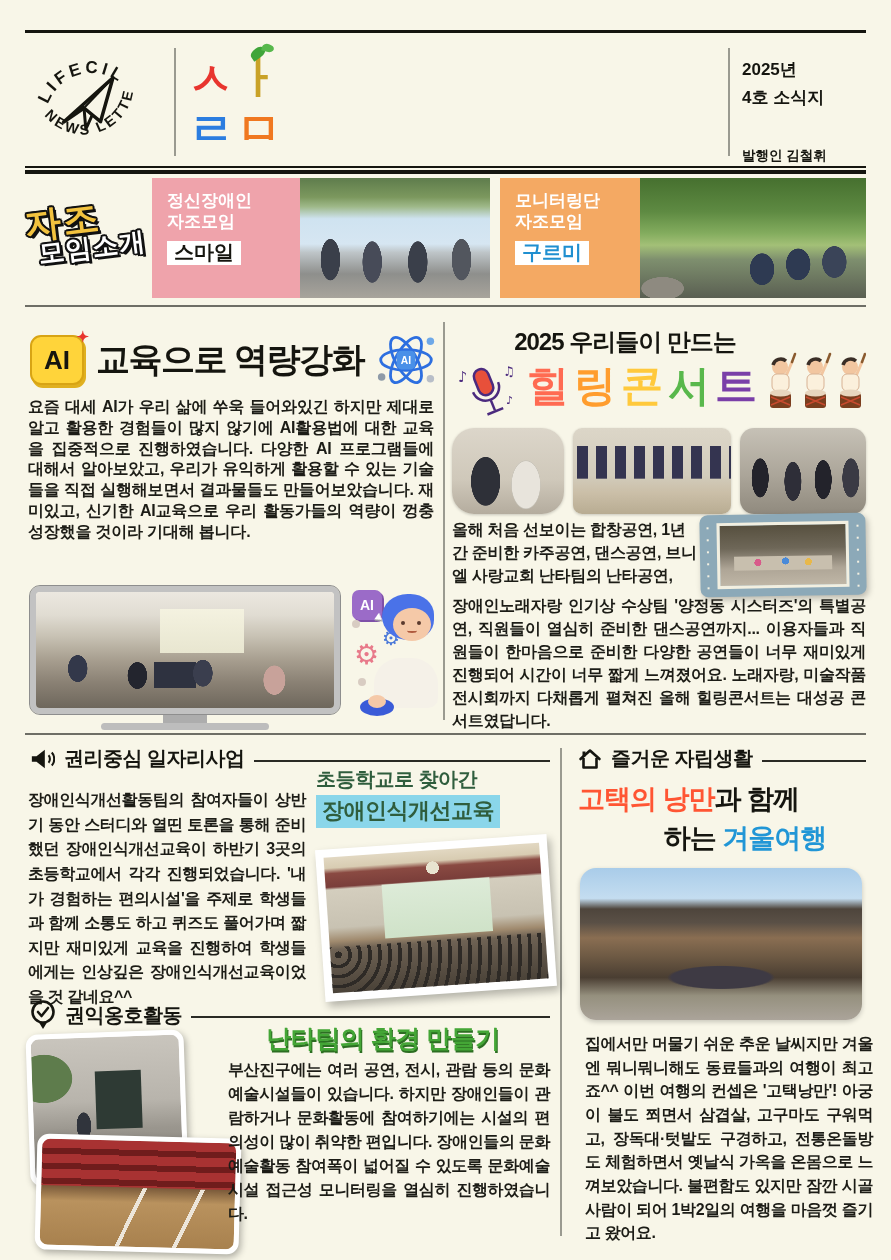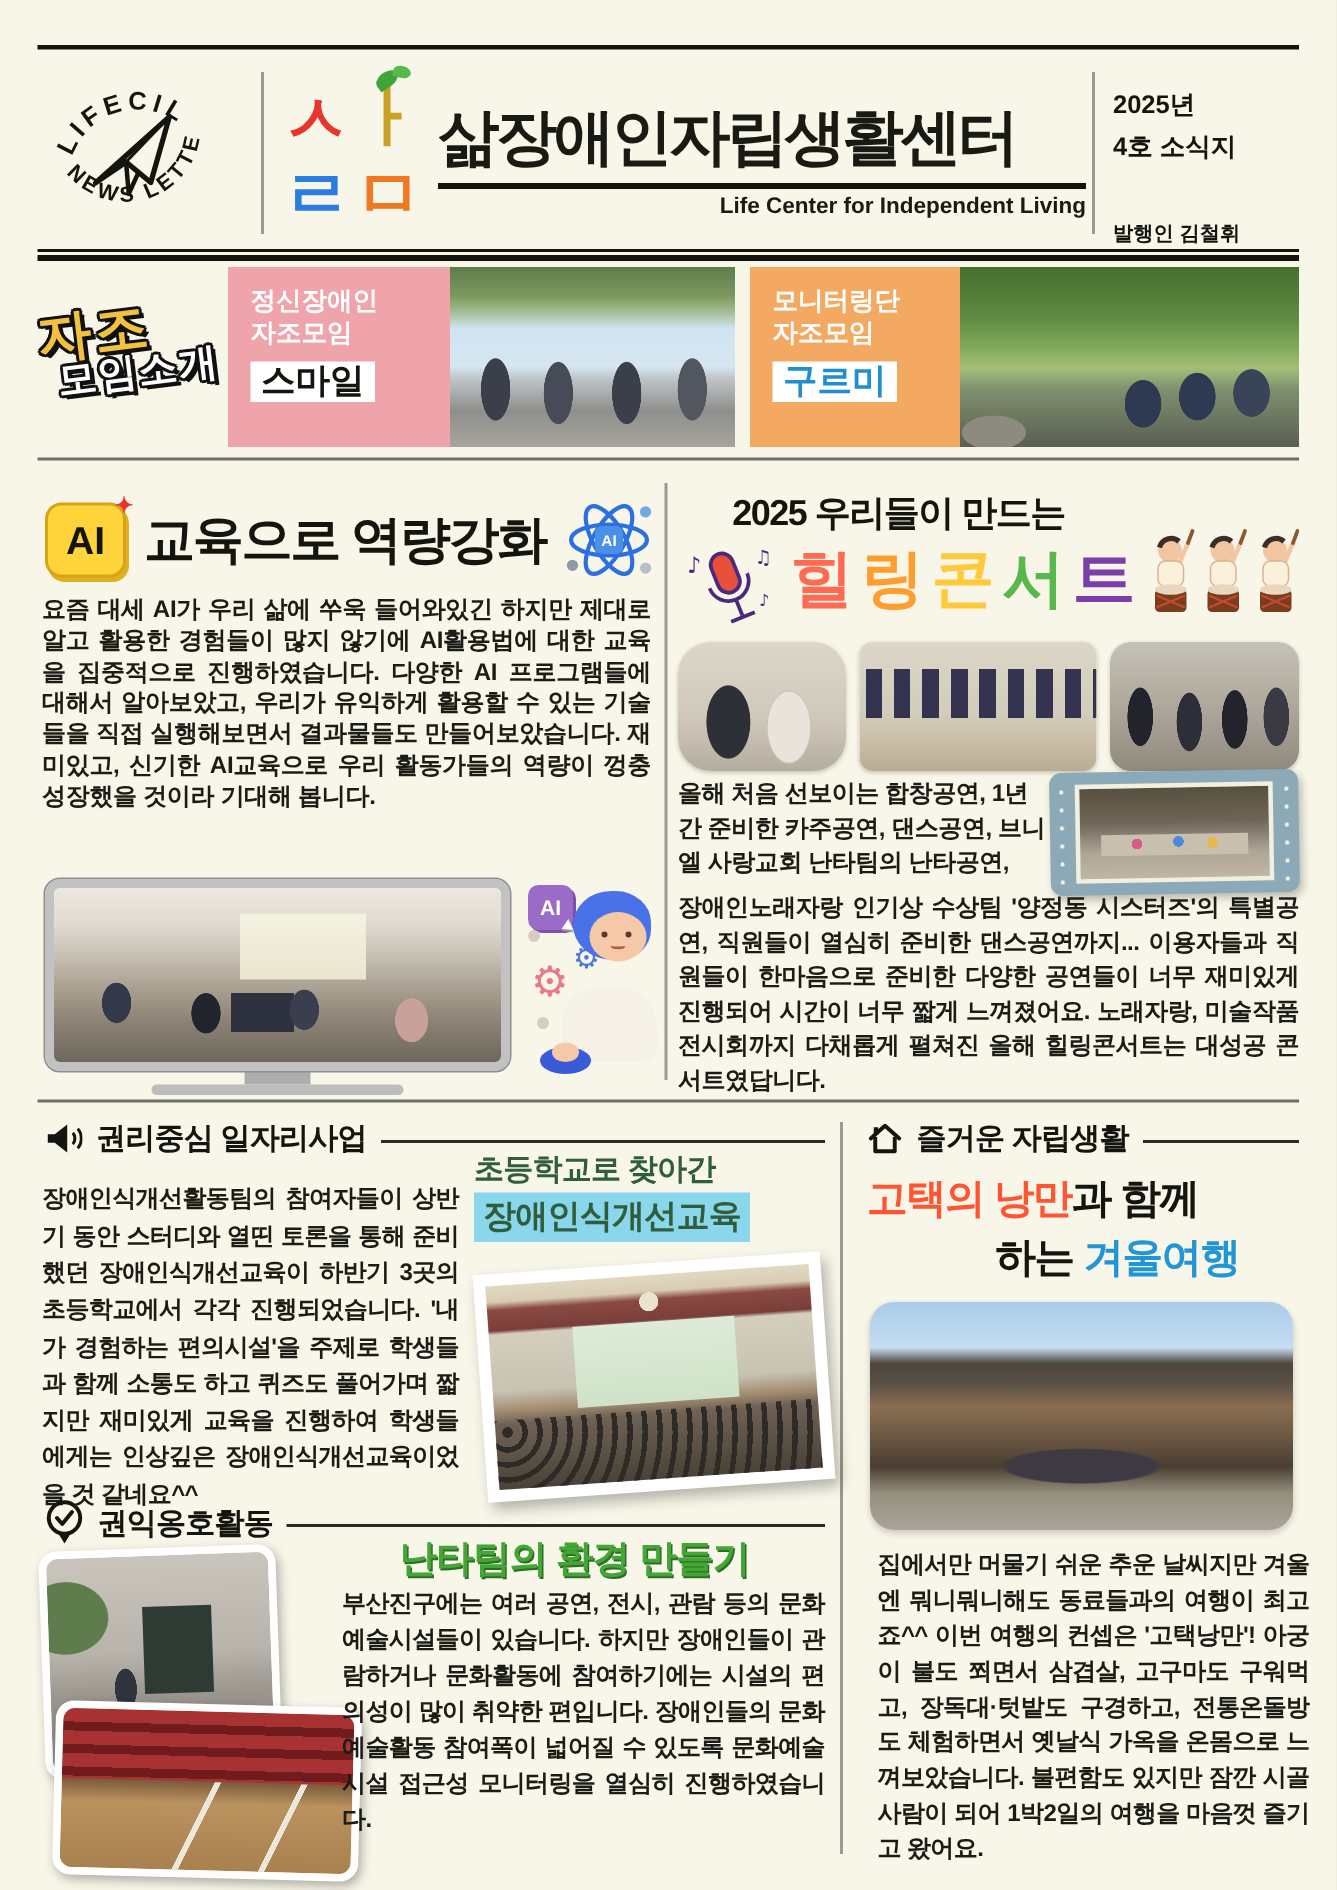--- a/index.html
+++ b/index.html
@@ -35,21 +35,21 @@
   
   .band-label { position:absolute; left:26px; top:200px; transform:rotate(-7deg); width:130px; }
   .outline-txt { font-weight:900; line-height:1;
     text-shadow:2px 0 0 #111,-2px 0 0 #111,0 2px 0 #111,0 -2px 0 #111,
       1.5px 1.5px 0 #111,-1.5px 1.5px 0 #111,1.5px -1.5px 0 #111,-1.5px -1.5px 0 #111,3px 3px 0 #111; }
   .band-label .l1 { font-size:36px; color:#F2C23E; letter-spacing:2px; }
   .band-label .l2 { font-size:26px; color:#FFFFFF; margin:-2px 0 0 10px; letter-spacing:1px; }
   .group-card { position:absolute; top:178px; height:120px; padding:13px 0 0 15px; }
   .gc-tag { color:#FFFFFF; font-weight:800; font-size:17px; line-height:1.22; }
   .gc-strip { display:inline-block; background:#FFFFFF; padding:1px 7px 2px; margin-top:9px; }
-  .gc-name { font-size:23px; font-weight:900; line-height:1; }
+  .gc-name { font-size:20px; font-weight:900; line-height:1; }
   .band-photo { position:absolute; top:178px; height:120px; }
 
   
   .ph-smile { background:
     radial-gradient(ellipse 16px 34px at 16% 68%, #3A3F4A 60%, transparent 62%),
     radial-gradient(ellipse 16px 34px at 38% 70%, #474B58 60%, transparent 62%),
     radial-gradient(ellipse 16px 34px at 62% 70%, #3A3F4A 60%, transparent 62%),
     radial-gradient(ellipse 16px 34px at 85% 68%, #52565E 60%, transparent 62%),
     linear-gradient(180deg,#5E7C4C 0%,#7C985E 16%,#9FB98A 24%,#CFE3F0 34%,#D6E6F2 55%,#BEC5C8 62%,#8E8F8C 80%,#A8A49C 100%); }
   .ph-park { background:
@@ -129,21 +129,21 @@
   .c-dot { position:absolute; width:8px; height:8px; border-radius:50%; background:#D8CCC2; }
   .c-hair { position:absolute; right:4px; top:8px; width:52px; height:46px; background:#4A72E8; border-radius:52% 48% 46% 54%; }
   .c-face { position:absolute; right:7px; top:22px; width:38px; height:33px; background:#F5C9A8; border-radius:50%; }
   .c-eye { position:absolute; width:4px; height:4px; background:#5A3A2E; border-radius:50%; top:13px; }
   .c-smile { position:absolute; left:14px; top:20px; width:10px; height:5px; border-bottom:2px solid #B05A3E; border-radius:50%; }
   .c-body { position:absolute; right:0; bottom:16px; width:64px; height:50px; background:#F5F1E8; border-radius:26px 26px 10px 10px; }
   .c-mouse { position:absolute; left:8px; bottom:8px; width:34px; height:18px; background:#3A5BD8; border-radius:50%; }
   .c-hand { position:absolute; left:16px; bottom:16px; width:18px; height:13px; background:#F5C9A8; border-radius:50%; }
 
   
-  .con-kicker { position:absolute; left:429px; top:326px; width:340px; text-align:center; font-size:24px; font-weight:900; letter-spacing:-1px; }
+  .con-kicker { position:absolute; left:455px; top:326px; width:340px; text-align:center; font-size:24px; font-weight:900; letter-spacing:-1px; }
   .con-title { position:absolute; left:455px; top:352px; width:411px; height:74px; }
   .mic-svg { position:absolute; left:2px; top:8px; }
   .con-letters { position:absolute; left:72px; top:6px; width:230px; display:flex; justify-content:space-between; font-size:42px; font-weight:900; }
   .cl0{color:#FF6B52}.cl1{color:#FF9D2E}.cl2{color:#FFC93C}.cl3{color:#59B84C}.cl4{color:#7A3FA8}
   .drummers { position:absolute; right:0; top:0; }
   .con-photos { position:absolute; left:452px; top:428px; width:414px; display:flex; gap:9px; }
   .cp { height:86px; box-shadow:0 1px 3px rgba(0,0,0,.2); }
   .cp1 { width:112px; border-radius:22px; }
   .cp2 { width:158px; border-radius:9px; }
   .cp3 { width:126px; border-radius:14px; }
@@ -216,25 +216,20 @@
 
   <div class="logo-jamo">
     <span class="j-s">ㅅ</span>
     <span class="j-a">ㅏ</span>
     <span class="j-r">ㄹ</span>
     <span class="j-m">ㅁ</span>
     <i class="leaf1"></i>
     <i class="leaf2"></i>
   </div>
 
-  <div class="title-block">
-    <div class="main-title">삶장애인자립생활센터</div>
-    <div class="title-underline"></div>
-    <div class="subtitle">Life Center for Independent Living</div>
-  </div>
 
   <div class="vline" style="left:728px; top:48px; height:108px;"></div>
 
   <div class="issue-col">
     <div class="yr">2025년</div>
     <div class="iss">4호 소식지</div>
     <div class="pub">발행인 김철휘</div>
   </div>
 
   <div class="rule" style="left:25px; top:166px; width:841px; height:2px;"></div>

